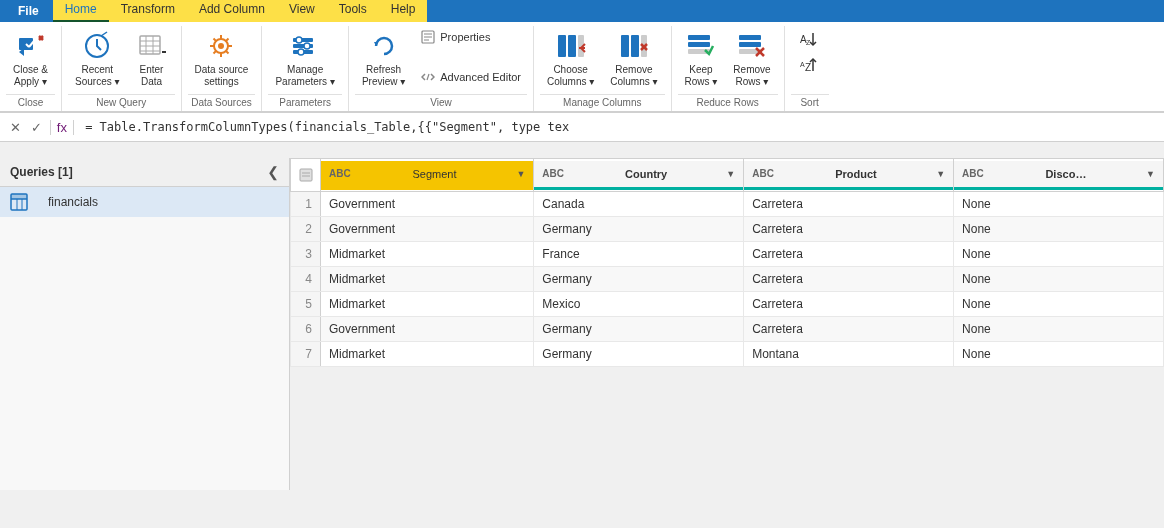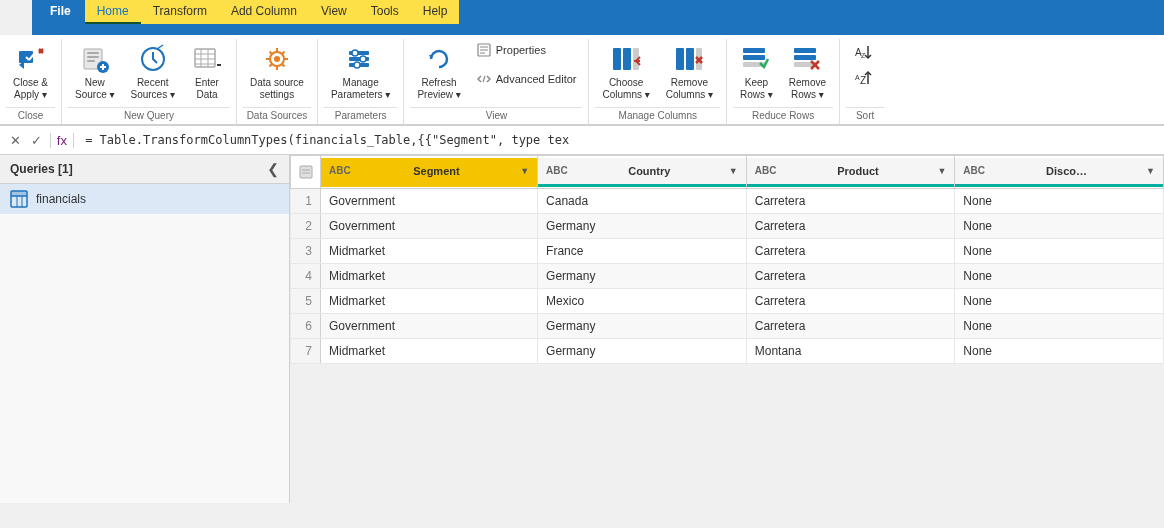--- a/index.html
+++ b/index.html
@@ -1,25 +1,24 @@
 <!DOCTYPE html>
 <html><head>
   <meta charset="utf-8">
   <style>
     * { box-sizing: border-box; margin: 0; padding: 0; }
     body { font-family: 'Segoe UI', Arial, sans-serif; font-size: 12px; background: #f0f0f0; overflow: hidden; }
 
     
     .menu-bar {
       display: flex;
-      align-items: flex-start;
+      align-items: flex-end;
       background: #1e73be;
-      height: 35px;
+      height: 22px;
       padding: 0 4px;
-      margin-left: 32px;
     }
 
     
     .ribbon {
       background: white;
       border-bottom: 1px solid #d0d0d0;
       padding: 4px 0 0 0;
     }
     .ribbon-groups {
       display: flex;
@@ -93,21 +92,21 @@
       height: 16px;
       display: flex;
       align-items: center;
       justify-content: center;
     }
 
     
     .query-group-col {
       display: flex;
       flex-direction: column;
-      gap: 7px;
+      gap: 18px;
       justify-content: flex-start;
     }
 
     
     .sidebar {
       width: 290px;
       background: #f8f8f8;
       border-right: 1px solid #d0d0d0;
       display: flex;
       flex-direction: column;
@@ -120,21 +119,21 @@
       font-size: 12px;
       font-weight: 600;
       color: #333;
       background: #f0f0f0;
       border-bottom: 1px solid #d0d0d0;
     }
     .sidebar-item {
       display: flex;
       align-items: center;
       padding: 6px 10px;
-      gap: 8px;
+      gap: 20px;
       cursor: pointer;
       background: #dce8f5;
     }
     .sidebar-item-icon {
       width: 18px;
       height: 18px;
     }
     .sidebar-item-label {
       font-size: 12px;
       color: #333;
@@ -322,34 +321,20 @@
             </svg>
           </div>
           <div class="btn-label">Close &amp;<br>Apply ▾</div>
         </button>
       </div>
       <div class="ribbon-group-label">Close</div>
     </div>
 
     <div class="ribbon-group">
       <div class="ribbon-group-content">
-        <button class="ribbon-btn">
-          <div class="btn-icon">
-            <svg width="32" height="32" viewBox="0 0 32 32">
-              <rect x="5" y="6" width="18" height="20" fill="#e8e8e8" stroke="#aaa" stroke-width="1" rx="1"></rect>
-              <rect x="8" y="9" width="12" height="2" fill="#aaa" rx="1"></rect>
-              <rect x="8" y="13" width="12" height="2" fill="#aaa" rx="1"></rect>
-              <rect x="8" y="17" width="8" height="2" fill="#aaa" rx="1"></rect>
-              <circle cx="24" cy="24" r="6" fill="#1e73be"></circle>
-              <line x1="24" y1="21" x2="24" y2="27" stroke="white" stroke-width="2"></line>
-              <line x1="21" y1="24" x2="27" y2="24" stroke="white" stroke-width="2"></line>
-            </svg>
-          </div>
-          <div class="btn-label">New<br>Source ▾</div>
-        </button>
         <button class="ribbon-btn">
           <div class="btn-icon">
             <svg width="32" height="32" viewBox="0 0 32 32">
               <circle cx="16" cy="16" r="11" fill="none" stroke="#1e73be" stroke-width="2"></circle>
               <polyline points="16,9 16,16 20,20" stroke="#1e73be" stroke-width="2" fill="none"></polyline>
               <line x1="20" y1="6" x2="26" y2="2" stroke="#1e73be" stroke-width="1.5"></line>
             </svg>
           </div>
           <div class="btn-label">Recent<br>Sources ▾</div>
         </button>
@@ -542,21 +527,21 @@
 
   <div class="formula-bar">
     <div class="formula-bar-actions">
       <button class="formula-bar-btn" title="Cancel">✕</button>
       <button class="formula-bar-btn" title="Confirm">✓</button>
     </div>
     <span class="formula-bar-fx">fx</span>
     <input class="formula-input" type="text" value=" = Table.TransformColumnTypes(financials_Table,{{&quot;Segment&quot;, type tex" readonly="" style="">
   </div>
 
-  <div style="display:flex; flex:1; overflow:hidden;">
+  <div style="display:flex; flex:1; overflow:hidden;margin-top:16px;">
 
     <div class="sidebar">
       <div class="sidebar-header">
         <span>Queries [1]</span>
         <button style="background:none;border:none;cursor:pointer;font-size:14px;color:#555;">❮</button>
       </div>
       <div class="sidebar-item">
         <div class="sidebar-item-icon">
           <svg width="18" height="18" viewBox="0 0 18 18">
             <rect x="1" y="1" width="16" height="16" fill="none" stroke="#1e73be" stroke-width="1.5" rx="1"></rect>
@@ -580,21 +565,21 @@
                   <rect x="1" y="1" width="12" height="12" fill="#e0e0e0" stroke="#aaa" stroke-width="1" rx="1"></rect>
                   <line x1="3" y1="5" x2="11" y2="5" stroke="#aaa" stroke-width="1"></line>
                   <line x1="3" y1="8" x2="11" y2="8" stroke="#aaa" stroke-width="1"></line>
                 </svg>
               </div>
             </th>
             <th>
               <div class="col-header col-segment">
                 <div class="col-header-top">
                   <span class="col-header-type">ABC</span>
-                  <span class="col-header-name" style="font-weight:700;">Segment</span>
+                  <span class="col-header-name" style="font-weight:400;">Segment</span>
                   <span class="dropdown-arrow">▼</span>
                 </div>
                 <div class="col-header-bottom"></div>
               </div>
             </th>
             <th>
               <div class="col-header col-country">
                 <div class="col-header-top">
                   <span class="col-header-type">ABC</span>
                   <span class="col-header-name">Country</span>

